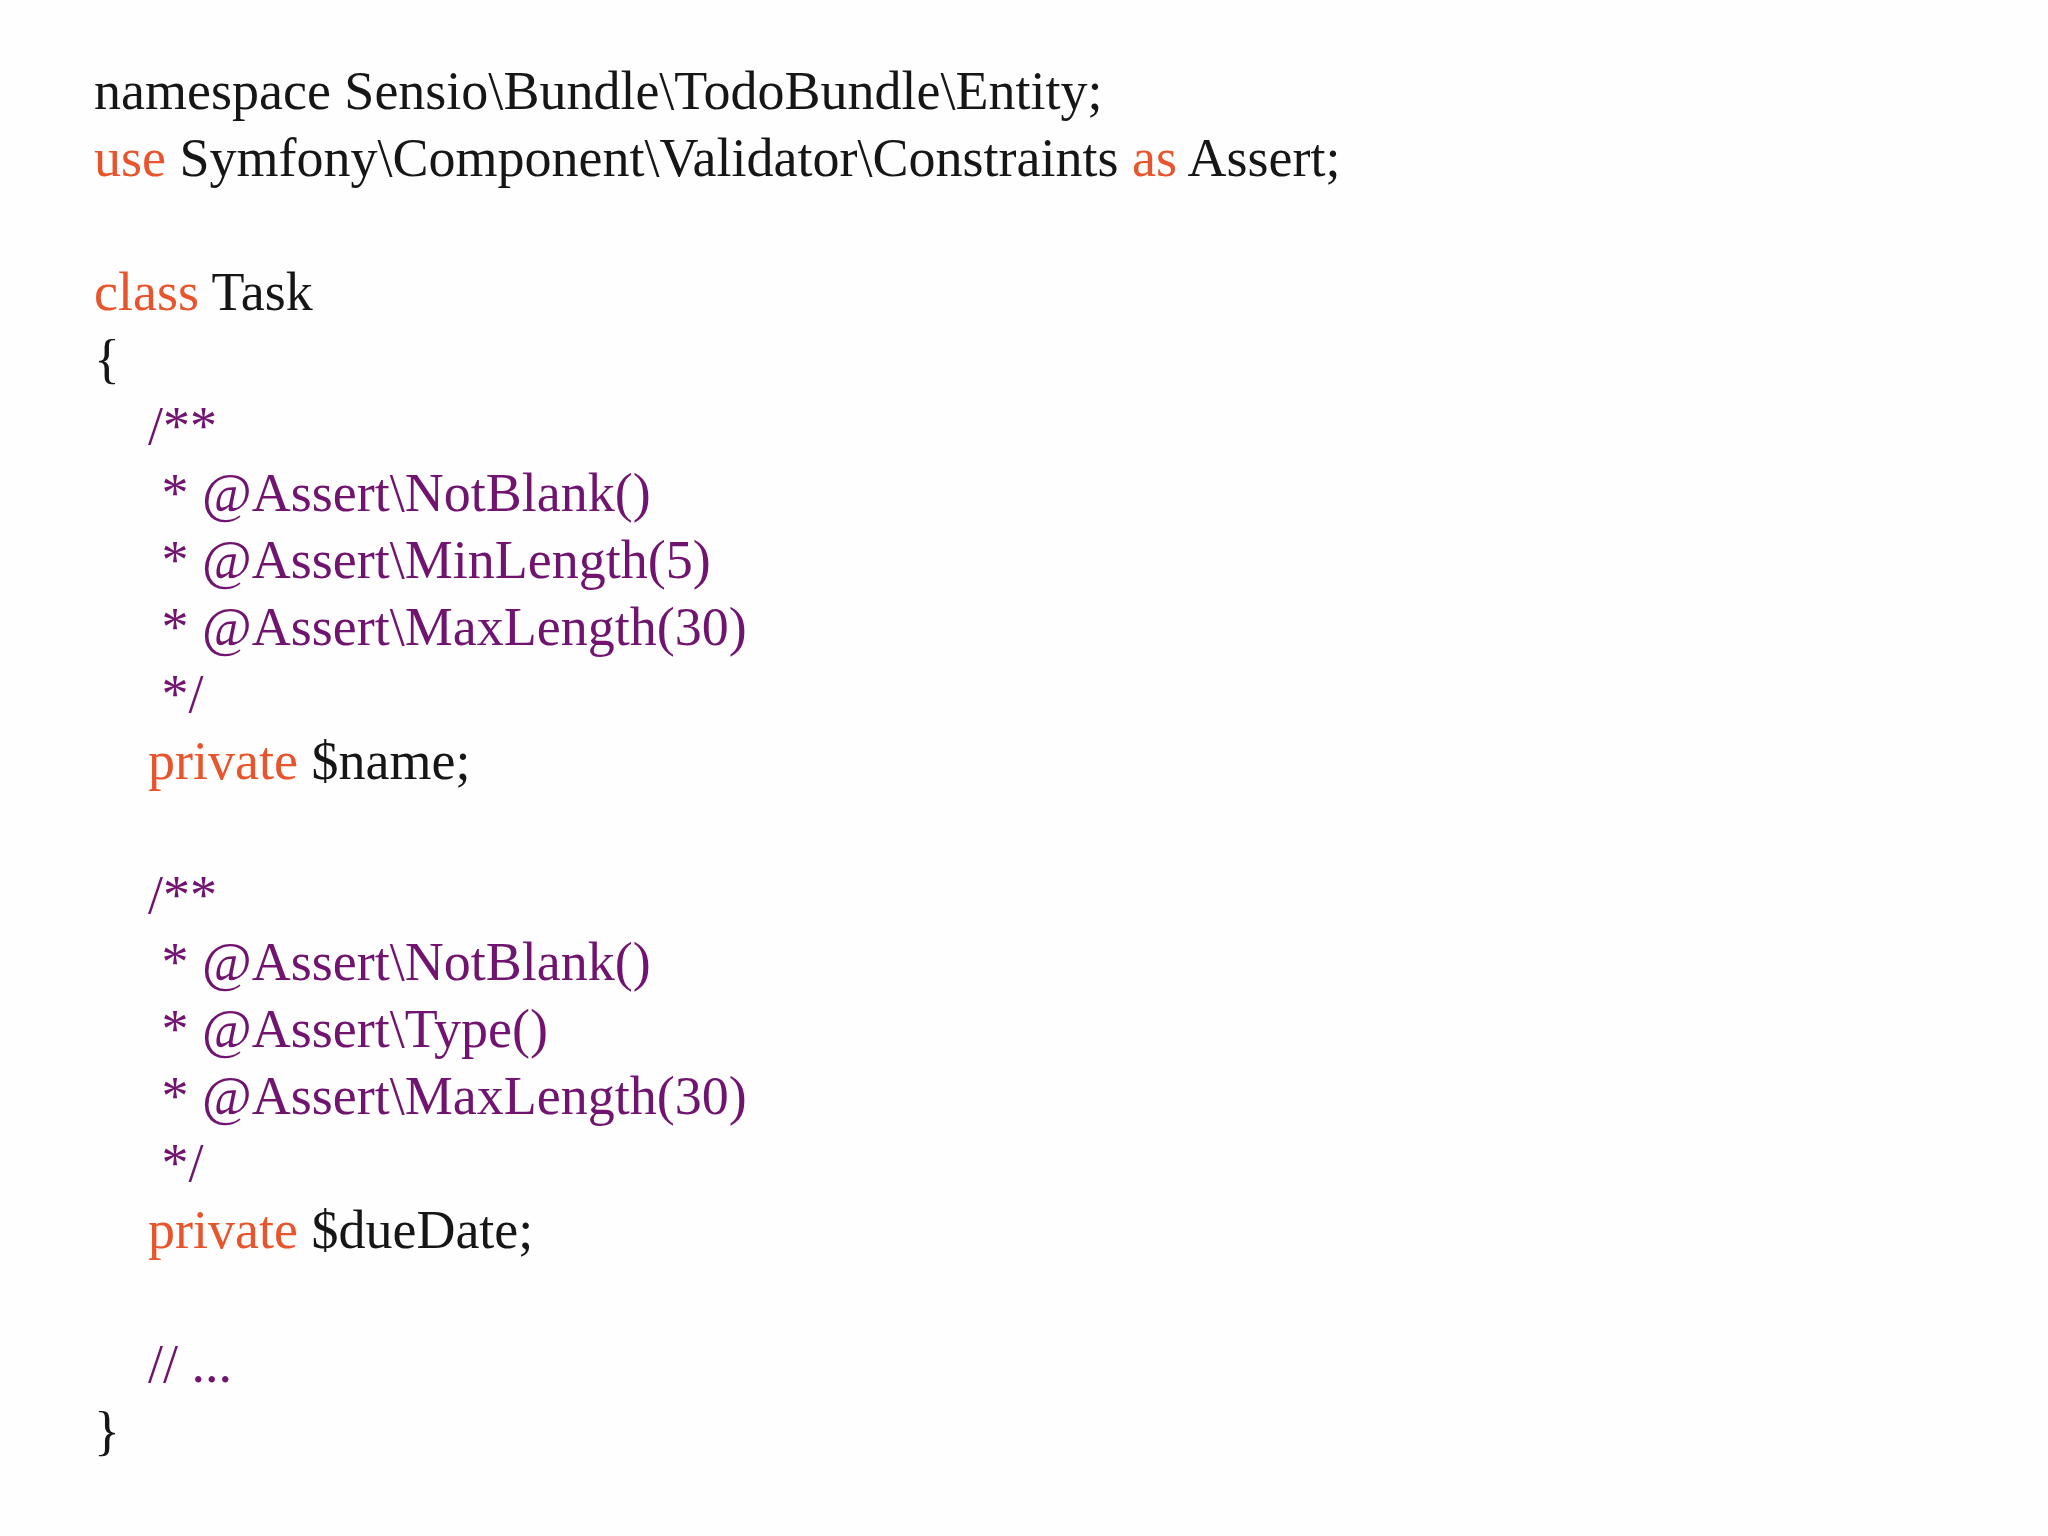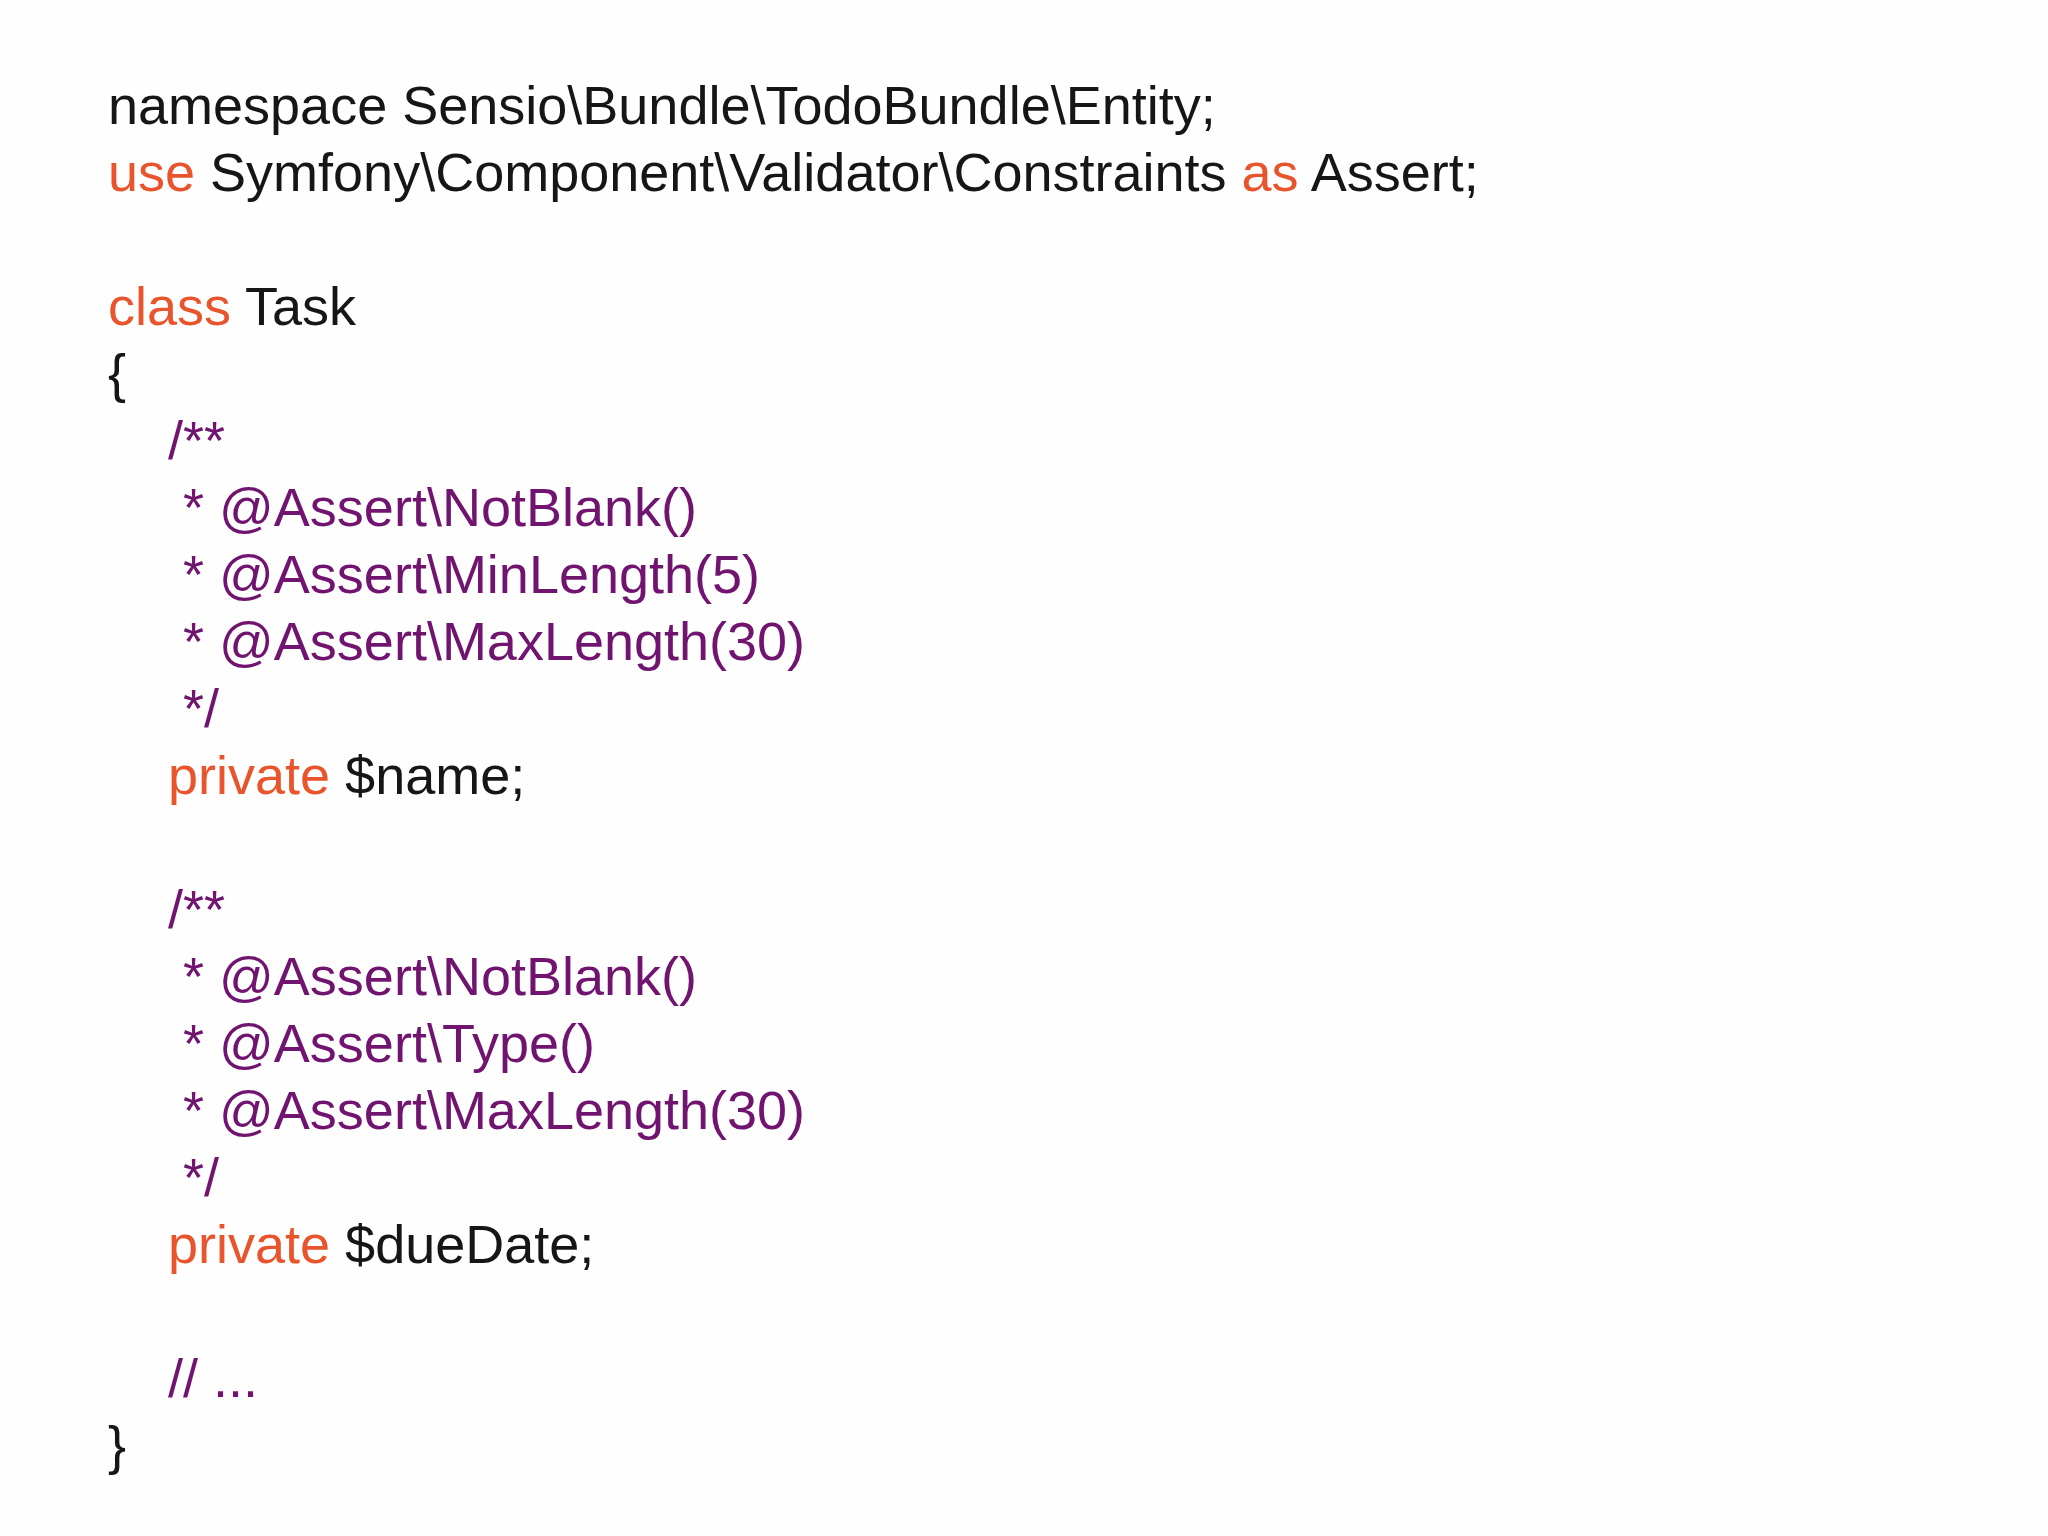--- a/index.html
+++ b/index.html
@@ -10,23 +10,23 @@
     background: #fefefe;
     overflow: hidden;
   }
   .slide {
     width: 2048px;
     height: 1536px;
     background: #fefefe;
     box-sizing: border-box;
   }
   .code {
-    margin: 16px;
+    margin: 2px;
     padding: 56px 40px 0 92px;
-    font-family: Liberation Sans, sans-serif;
+    font-family: Liberation Serif, serif;
     font-size: 54px;
     line-height: 67px;
     font-weight: 400;
   }
   .code-line {
     white-space: pre;
     min-height: 67px;
   }
   .tok { white-space: pre; }
 </style>

